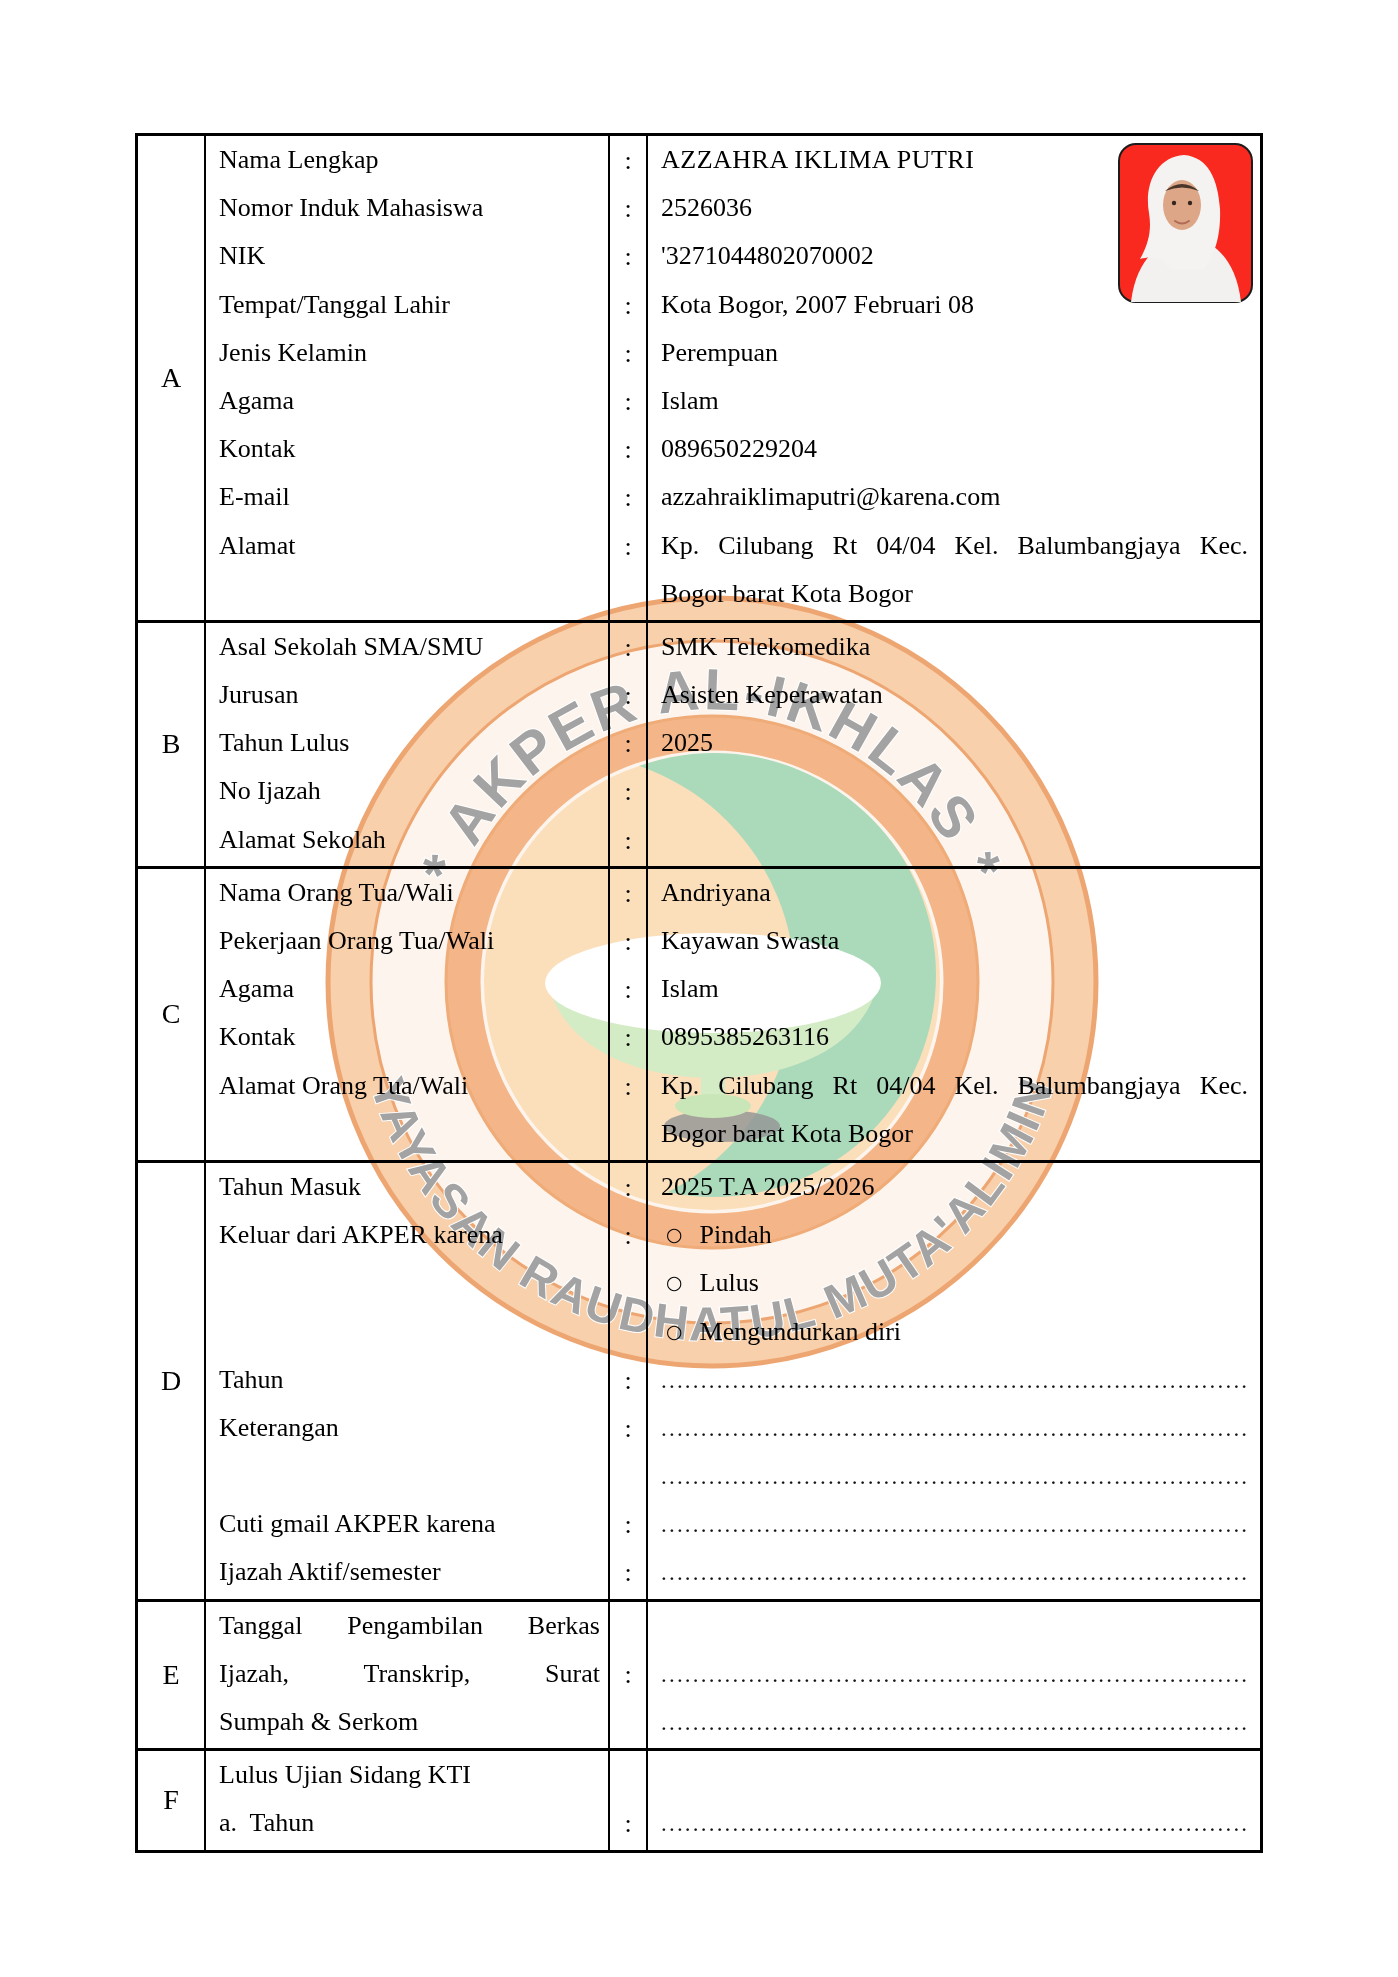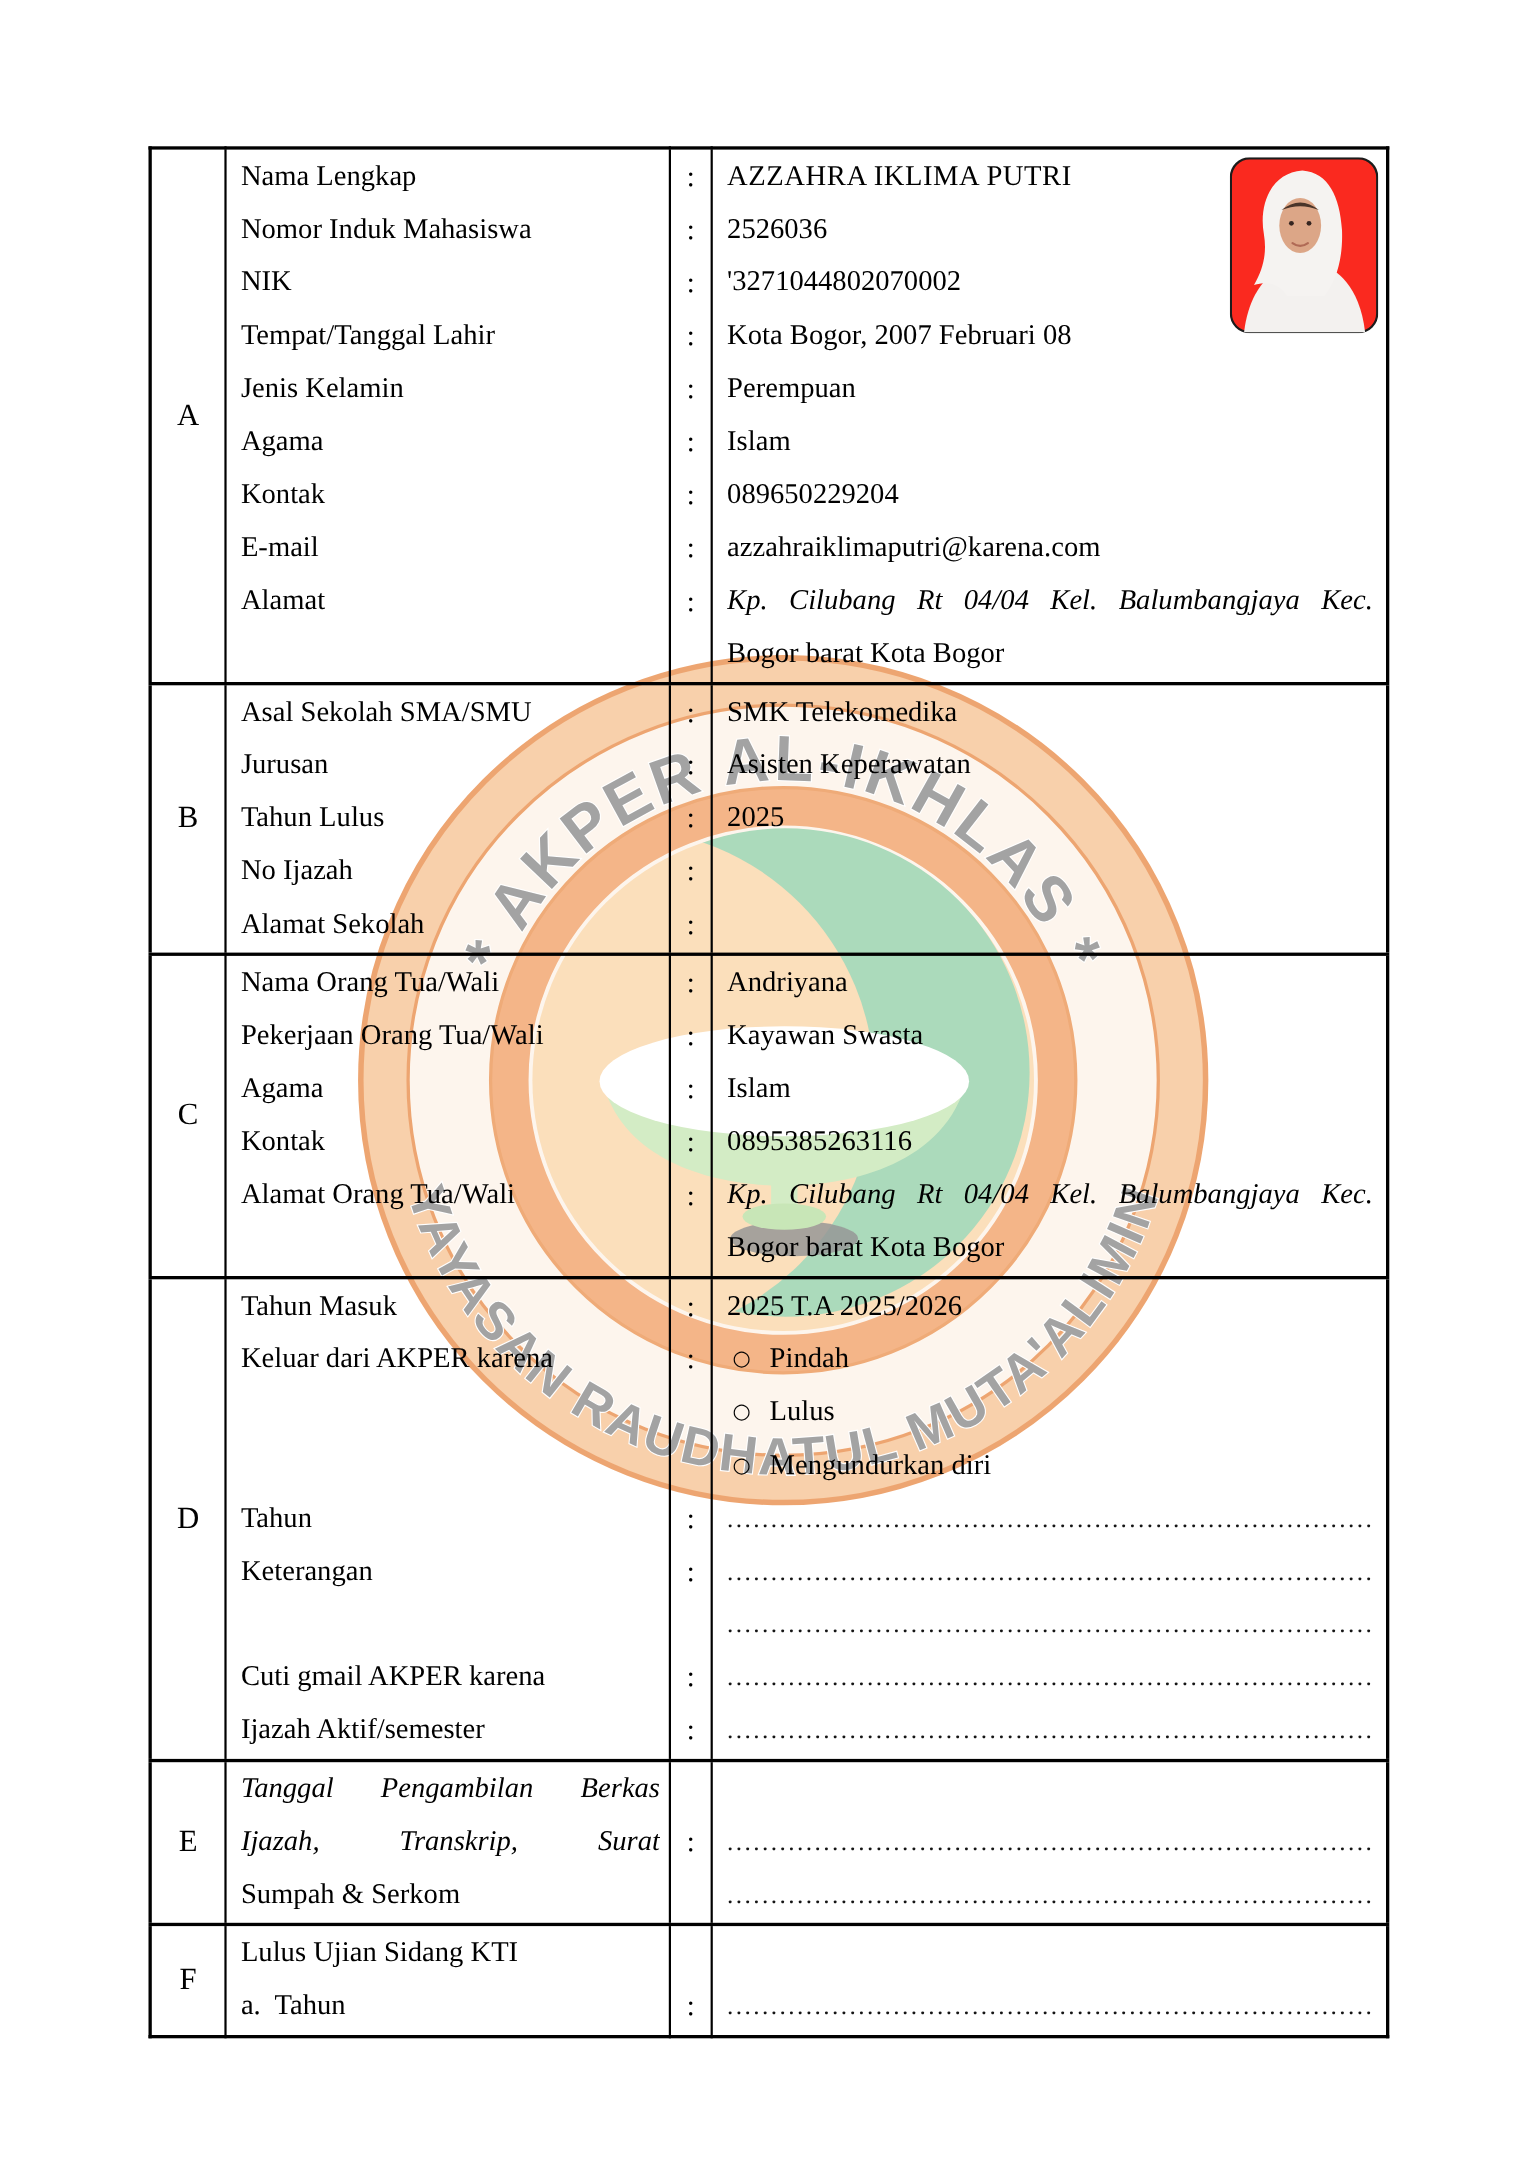--- a/index.html
+++ b/index.html
@@ -22,21 +22,21 @@
     width:64px;border-right:2px solid #000;text-align:center;vertical-align:middle;
     font-size:28px;
   }
   td.labels-cell{width:381px;border-right:2px solid #000;padding:0 8px 0 13px;}
   td.colon-cell{width:34px;border-right:2px solid #000;text-align:center;}
   td.value-cell{padding:0 12px 0 13px;}
   .line{
     height:48.2px;line-height:48.2px;font-size:26px;
     white-space:pre;overflow:hidden;
   }
-  .justify{white-space:normal;text-align:justify;text-align-last:justify;word-spacing:1px;font-style:italic;}
+  .justify{white-space:normal;text-align:justify;text-align-last:justify;word-spacing:1px;}
   .bold{font-weight:400;letter-spacing:.5px;}
   .dots{letter-spacing:2.2px;font-size:23px;color:#141414;}
   .bullet{
     font-family:"DejaVu Sans", sans-serif;font-size:19px;
     display:inline-block;margin:0 17px 0 5px;transform:translateY(-2px);
   }
   
   .photo{position:absolute;left:1118px;top:143px;width:135px;height:160px;z-index:2;}
 </style>
 </head>

